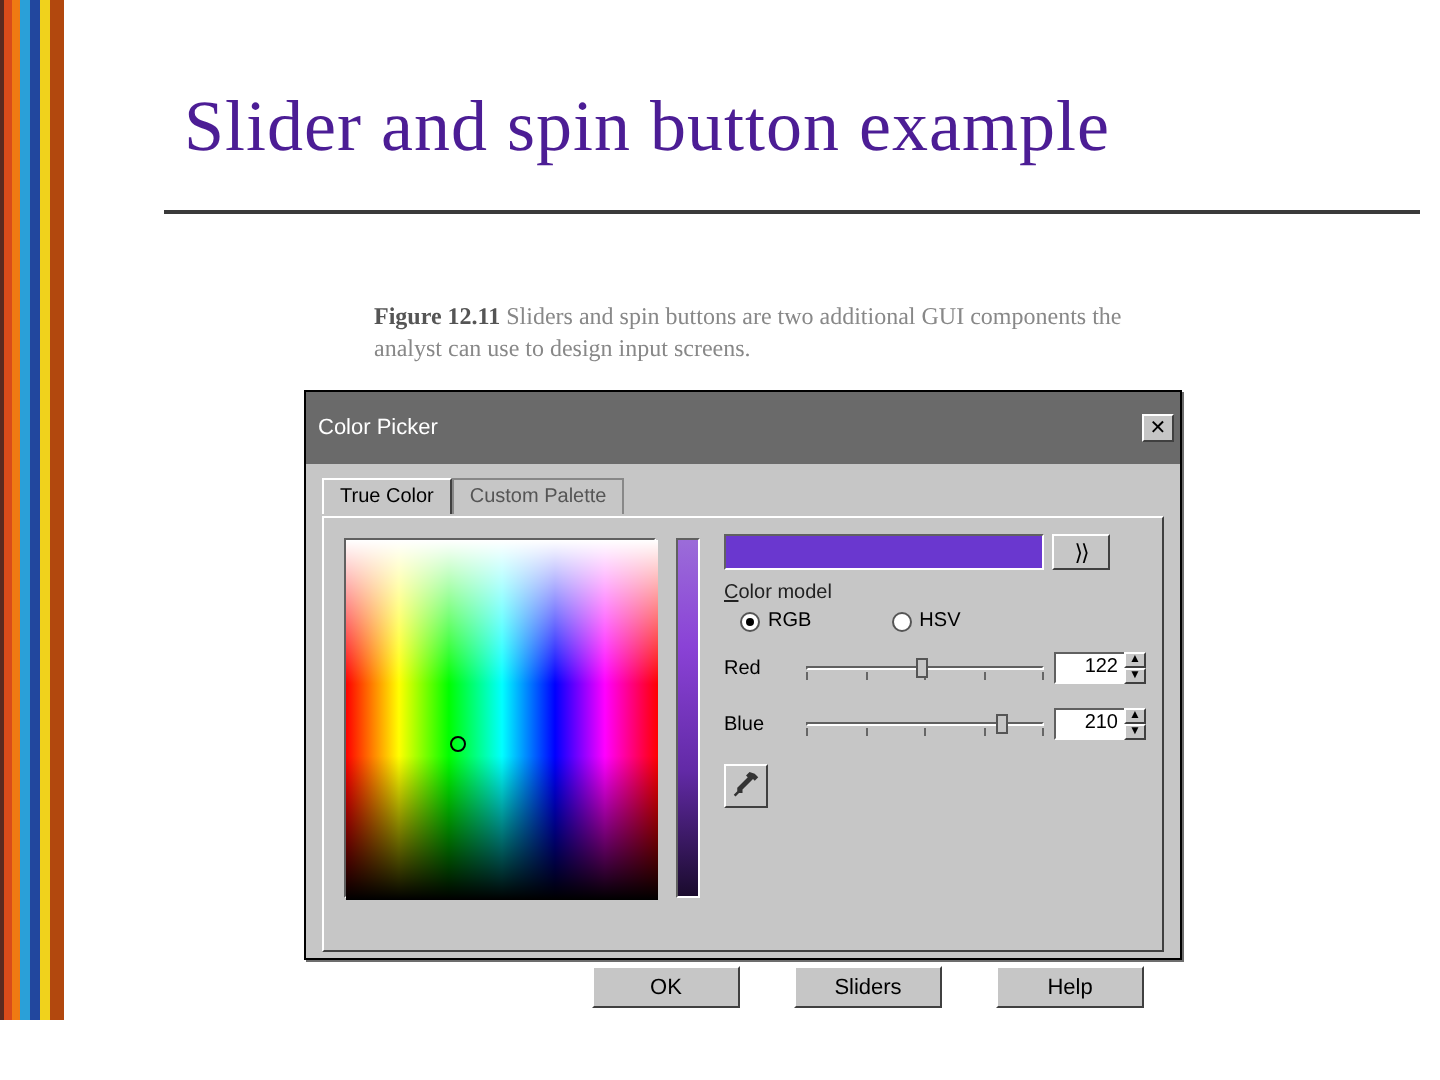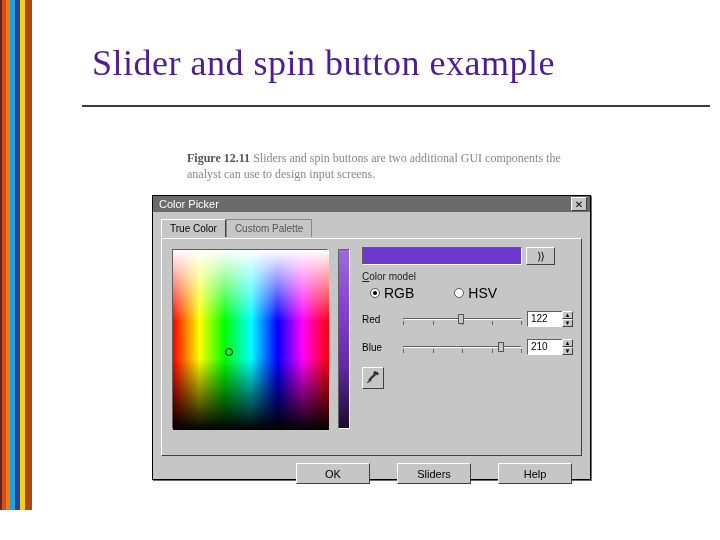--- a/index.html
+++ b/index.html
@@ -67,21 +67,21 @@
     top: 195px;
     width: 439px;
     height: 285px;
     background: #c6c6c6;
     border: 1px solid #000;
     box-shadow: 1px 1px 0 #6d6d6d;
   }
   .dlg-title {
     display: flex;
     align-items: center;
-    height: 16px;
+    height: 36px;
     background: #6a6a6a;
     color: #fff;
     font-size: 11px;
     padding-left: 6px;
   }
   .dlg-title .spacer { flex: 1; }
   .closebtn {
     width: 16px; height: 14px;
     margin-right: 3px;
     background: #c6c6c6;
@@ -183,21 +183,21 @@
   .lbl {
     font-size: 10px;
     color: #222;
     margin-bottom: 2px;
   }
   .lbl .ul { text-decoration: underline; }
   .radio-row {
     display: flex;
     gap: 40px;
     margin: 3px 0 10px 8px;
-    font-size: 14px;
+    font-size: 10px;
   }
   .radio {
     display: flex; align-items: center; gap: 4px;
   }
   .radio .dot {
     width: 10px; height: 10px; border-radius: 50%;
     background: #fff;
     border: 1px solid #555;
     display: flex; align-items: center; justify-content: center;
   }
@@ -236,21 +236,21 @@
     display: flex;
     align-items: stretch;
     height: 16px;
     width: 46px;
   }
   .spin .val {
     flex: 1;
     padding: 1px 3px 0 3px;
     font-size: 10px;
     background: #fff;
-    text-align: left;
+    text-align: right;
     line-height: 12px;
   }
   .spin .val.inset {
     border-right: none;
   }
   .spin .btns {
     display: flex; flex-direction: column;
     width: 11px;
   }
   .sbtn {

